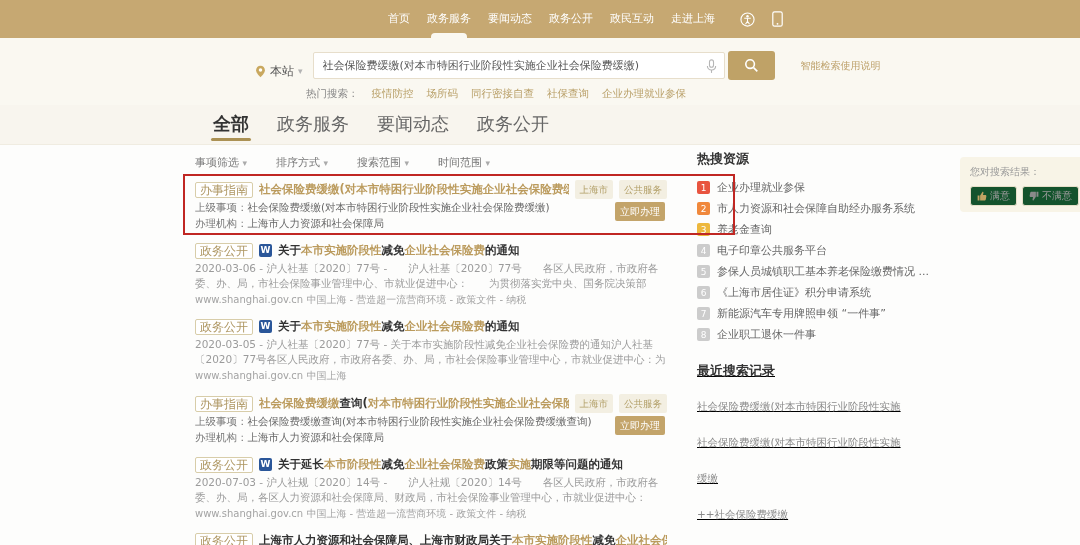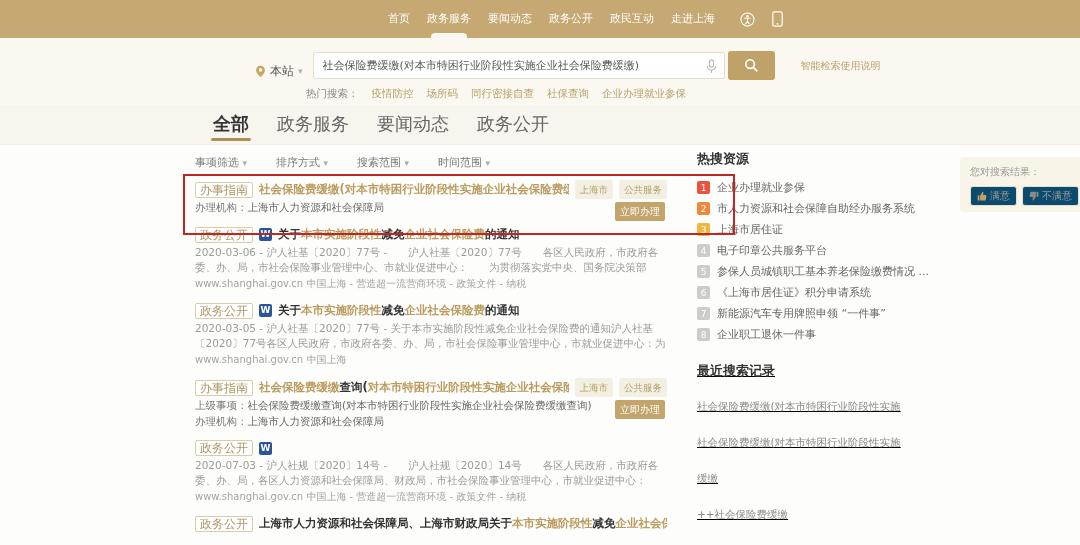--- a/index.html
+++ b/index.html
@@ -70,21 +70,21 @@
 .sb-item { display:flex; align-items:center; gap:7px; height:21px; font-size:11px; color:#666; cursor:pointer; white-space:nowrap; overflow:hidden; }
 .rank-badge { flex:none; width:13px; height:13px; border-radius:2px; color:#fff; font-size:9px; display:inline-flex; align-items:center; justify-content:center; }
 .sb-section2 { margin-top:17px;text-decoration:underline; }
 .rs-item { height:20px; line-height:20px; font-size:10.5px; color:#8a8a8a; cursor:pointer; white-space:nowrap; overflow:hidden;margin-top:16px; }
 .clear-row { display:flex; align-items:center; gap:16px; margin-top:6px; font-size:10px; color:#aaa; cursor:pointer; }
 
 
 .feedback { position:absolute; left:960px; top:12px; width:124px; height:55px; background:#f8f4e7; border-radius:4px 0 0 4px; padding:8px 0 0 10px; }
 .fb-label { font-size:10px; color:#999; }
 .fb-btns { display:flex; gap:5px; margin-top:7px; }
-.fb-btn { display:inline-flex; align-items:center; gap:3px; background:#0c4a6e; border:1px solid #e6dfc9; border-radius:3px; font-size:10px; color:#999; padding:2px 6px; cursor:pointer; white-space:nowrap; }
+.fb-btn { display:inline-flex; align-items:center; gap:3px; background:#14532d; border:1px solid #e6dfc9; border-radius:3px; font-size:10px; color:#999; padding:2px 6px; cursor:pointer; white-space:nowrap; }
 </style>
 </head>
 <body>
 
 <div class="page">
 
   <div class="header">
     <div class="nav">
         <div class="nav-item">首页</div>
         <div class="nav-item active">政务服务</div>
@@ -168,20 +168,21 @@
           <span class="filter">时间范围 <span class="caret">▾</span></span>
         </div>
       <div class="results">
           <div class="result">
             <div class="r-title-row">
               <span class="r-tag">办事指南</span>
               <span class="r-title"><span class="hl">社会保险费缓缴(对本市特困行业阶段性实施企业社会保险费缓缴)</span></span>
               <span class="r-badge">上海市</span>
               <span class="r-badge">公共服务</span>
             </div>
+            <div class="r-field"><span class="f-label">上级事项：</span><span>社会保险费缓缴(对本市特困行业阶段性实施企业社会保险费缓缴)</span></div>
             <div class="r-field"><span class="f-label">办理机构：</span><span>上海市人力资源和社会保障局</span></div>
             <div class="r-action">立即办理</div>
           </div>
           <div class="result">
             <div class="r-title-row">
               <span class="r-tag">政务公开</span>
               <span class="doc-icon">W</span>
               <span class="r-title"><span>关于</span><span class="hl">本市实施阶段性</span><span>减免</span><span class="hl">企业社会保险费</span><span>的通知</span></span>
             </div>
             <div class="r-meta">2020-03-06 - 沪人社基〔2020〕77号 -　　沪人社基〔2020〕77号　　各区人民政府，市政府各委、办、局，市社会保险事业管理中心、市就业促进中心：　　为贯彻落实党中央、国务院决策部署，做好新冠肺炎疫情防控工作，纾解企业困难，推动企业有序...</div>
@@ -204,20 +205,21 @@
               <span class="r-badge">公共服务</span>
             </div>
             <div class="r-field"><span class="f-label">上级事项：</span><span>社会保险费缓缴查询(对本市特困行业阶段性实施企业社会保险费缓缴查询)</span></div>
             <div class="r-field"><span class="f-label">办理机构：</span><span>上海市人力资源和社会保障局</span></div>
             <div class="r-action">立即办理</div>
           </div>
           <div class="result">
             <div class="r-title-row">
               <span class="r-tag">政务公开</span>
               <span class="doc-icon">W</span>
+              <span class="r-title"><span>关于延长</span><span class="hl">本市阶段性</span><span>减免</span><span class="hl">企业社会保险费</span><span>政策</span><span class="hl">实施</span><span>期限等问题的通知</span></span>
             </div>
             <div class="r-meta">2020-07-03 - 沪人社规〔2020〕14号 -　　沪人社规〔2020〕14号　　各区人民政府，市政府各委、办、局，各区人力资源和社会保障局、财政局，市社会保险事业管理中心，市就业促进中心：　　为贯彻落实党中央、国务院决策部署，进一步帮助企业特别...</div>
             <div class="r-url">www.shanghai.gov.cn 中国上海 - 营造超一流营商环境 - 政策文件 - 纳税</div>
           </div>
           <div class="result">
             <div class="r-title-row">
               <span class="r-tag">政务公开</span>
               <span class="r-title"><span>上海市人力资源和社会保障局、上海市财政局关于</span><span class="hl">本市实施阶段性</span><span>减免</span><span class="hl">企业社会保险费</span></span>
             </div>
           </div>
@@ -230,21 +232,21 @@
           <div class="sb-item">
             <span class="rank-badge" style="background: rgb(232, 84, 63);">1</span>
             <span>企业办理就业参保</span>
           </div>
           <div class="sb-item">
             <span class="rank-badge" style="background: rgb(240, 136, 60);">2</span>
             <span>市人力资源和社会保障自助经办服务系统</span>
           </div>
           <div class="sb-item">
             <span class="rank-badge" style="background: rgb(237, 184, 61);">3</span>
-            <span>上海市居住证</span>
+            <span>养老金查询</span>
           </div>
           <div class="sb-item">
             <span class="rank-badge" style="background: rgb(204, 204, 204);">4</span>
             <span>电子印章公共服务平台</span>
           </div>
           <div class="sb-item">
             <span class="rank-badge" style="background: rgb(204, 204, 204);">5</span>
             <span>参保人员城镇职工基本养老保险缴费情况 ...</span>
           </div>
           <div class="sb-item">

